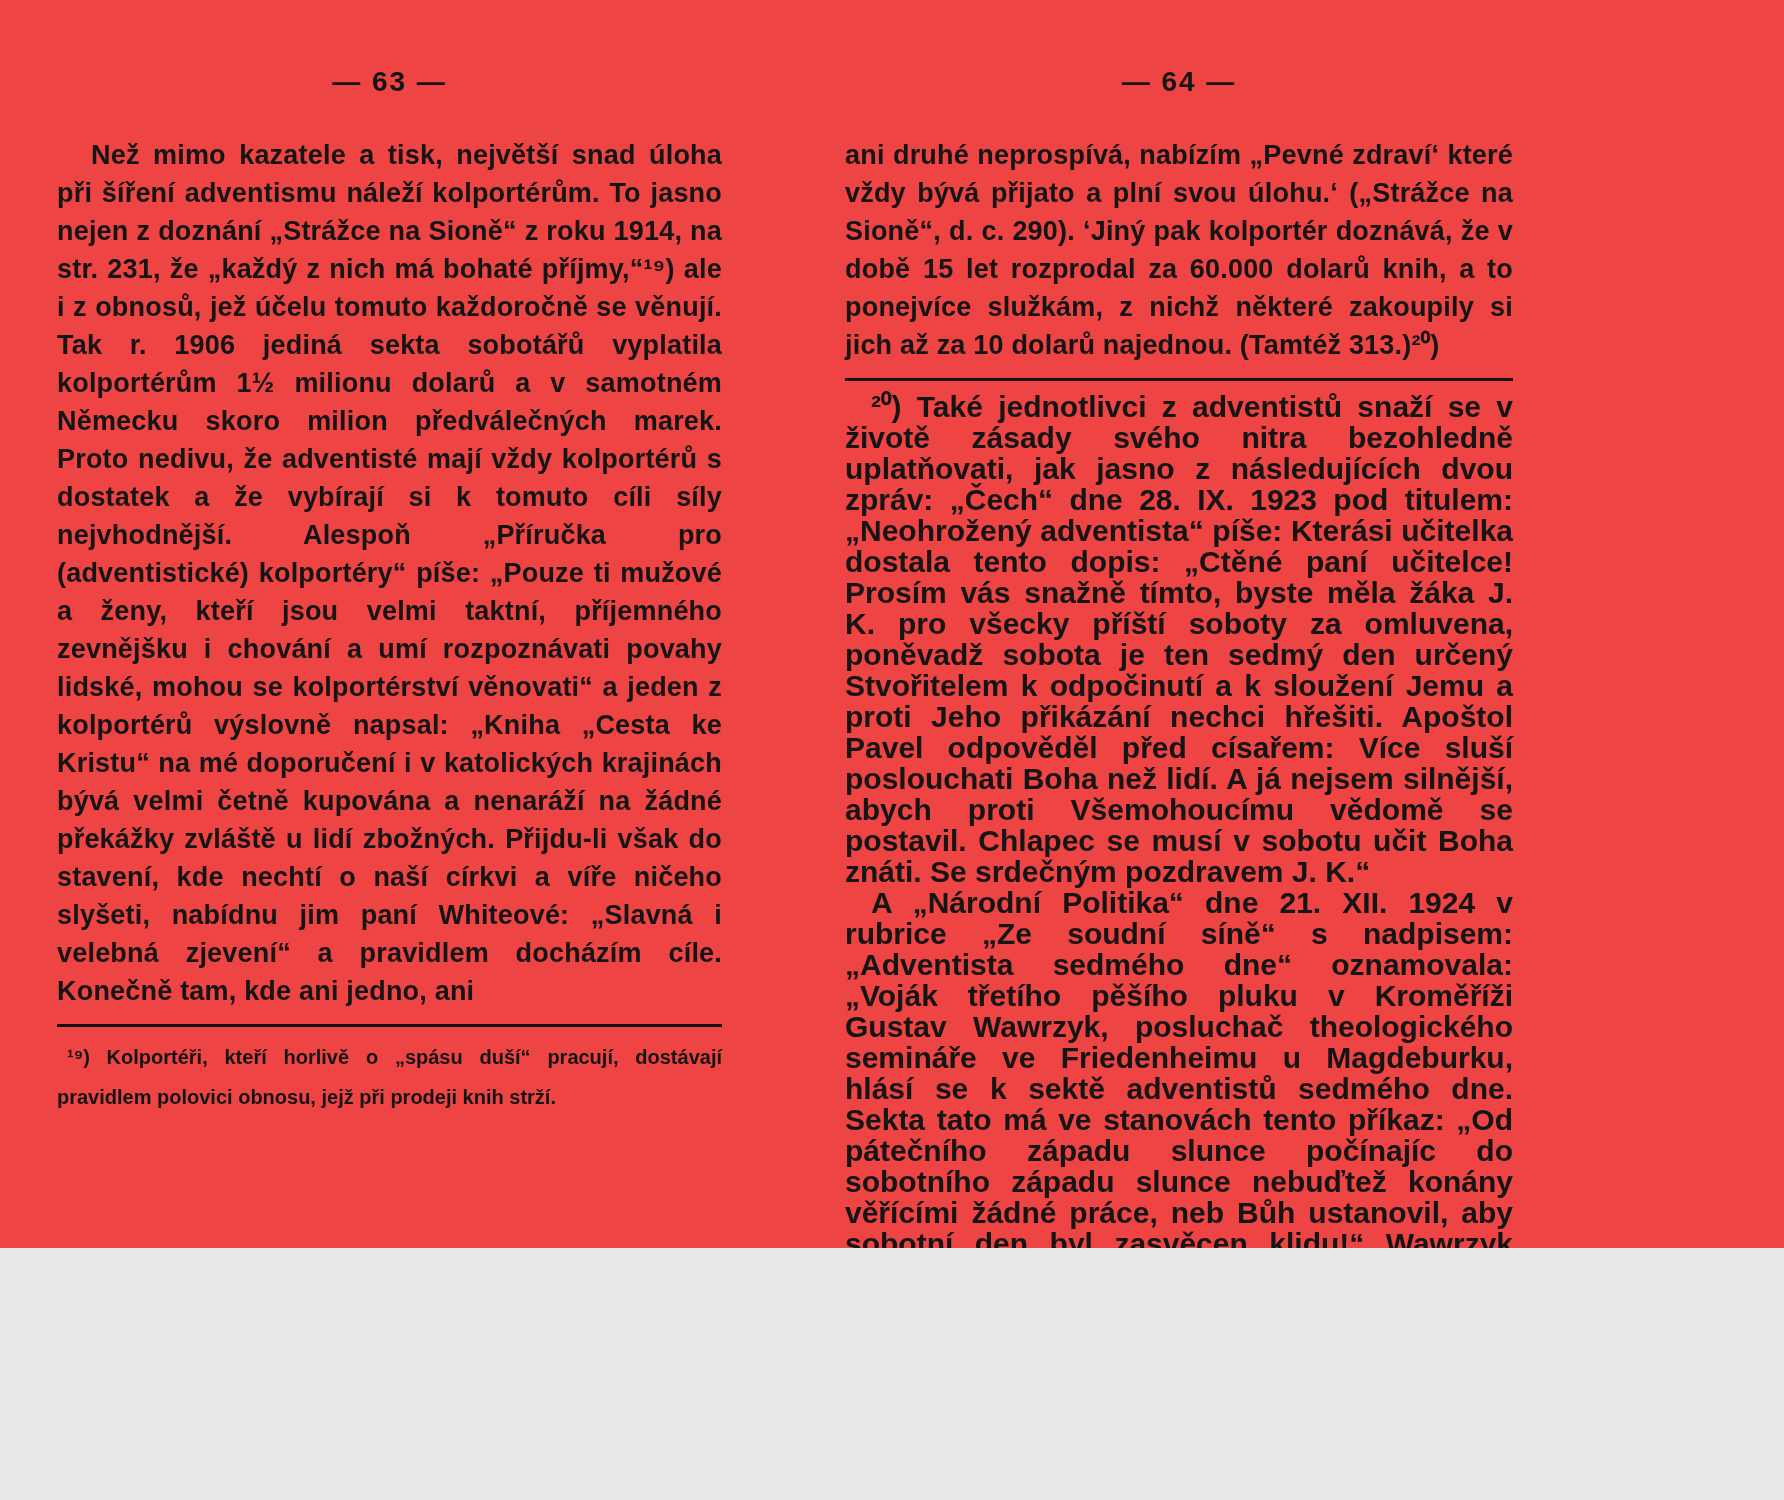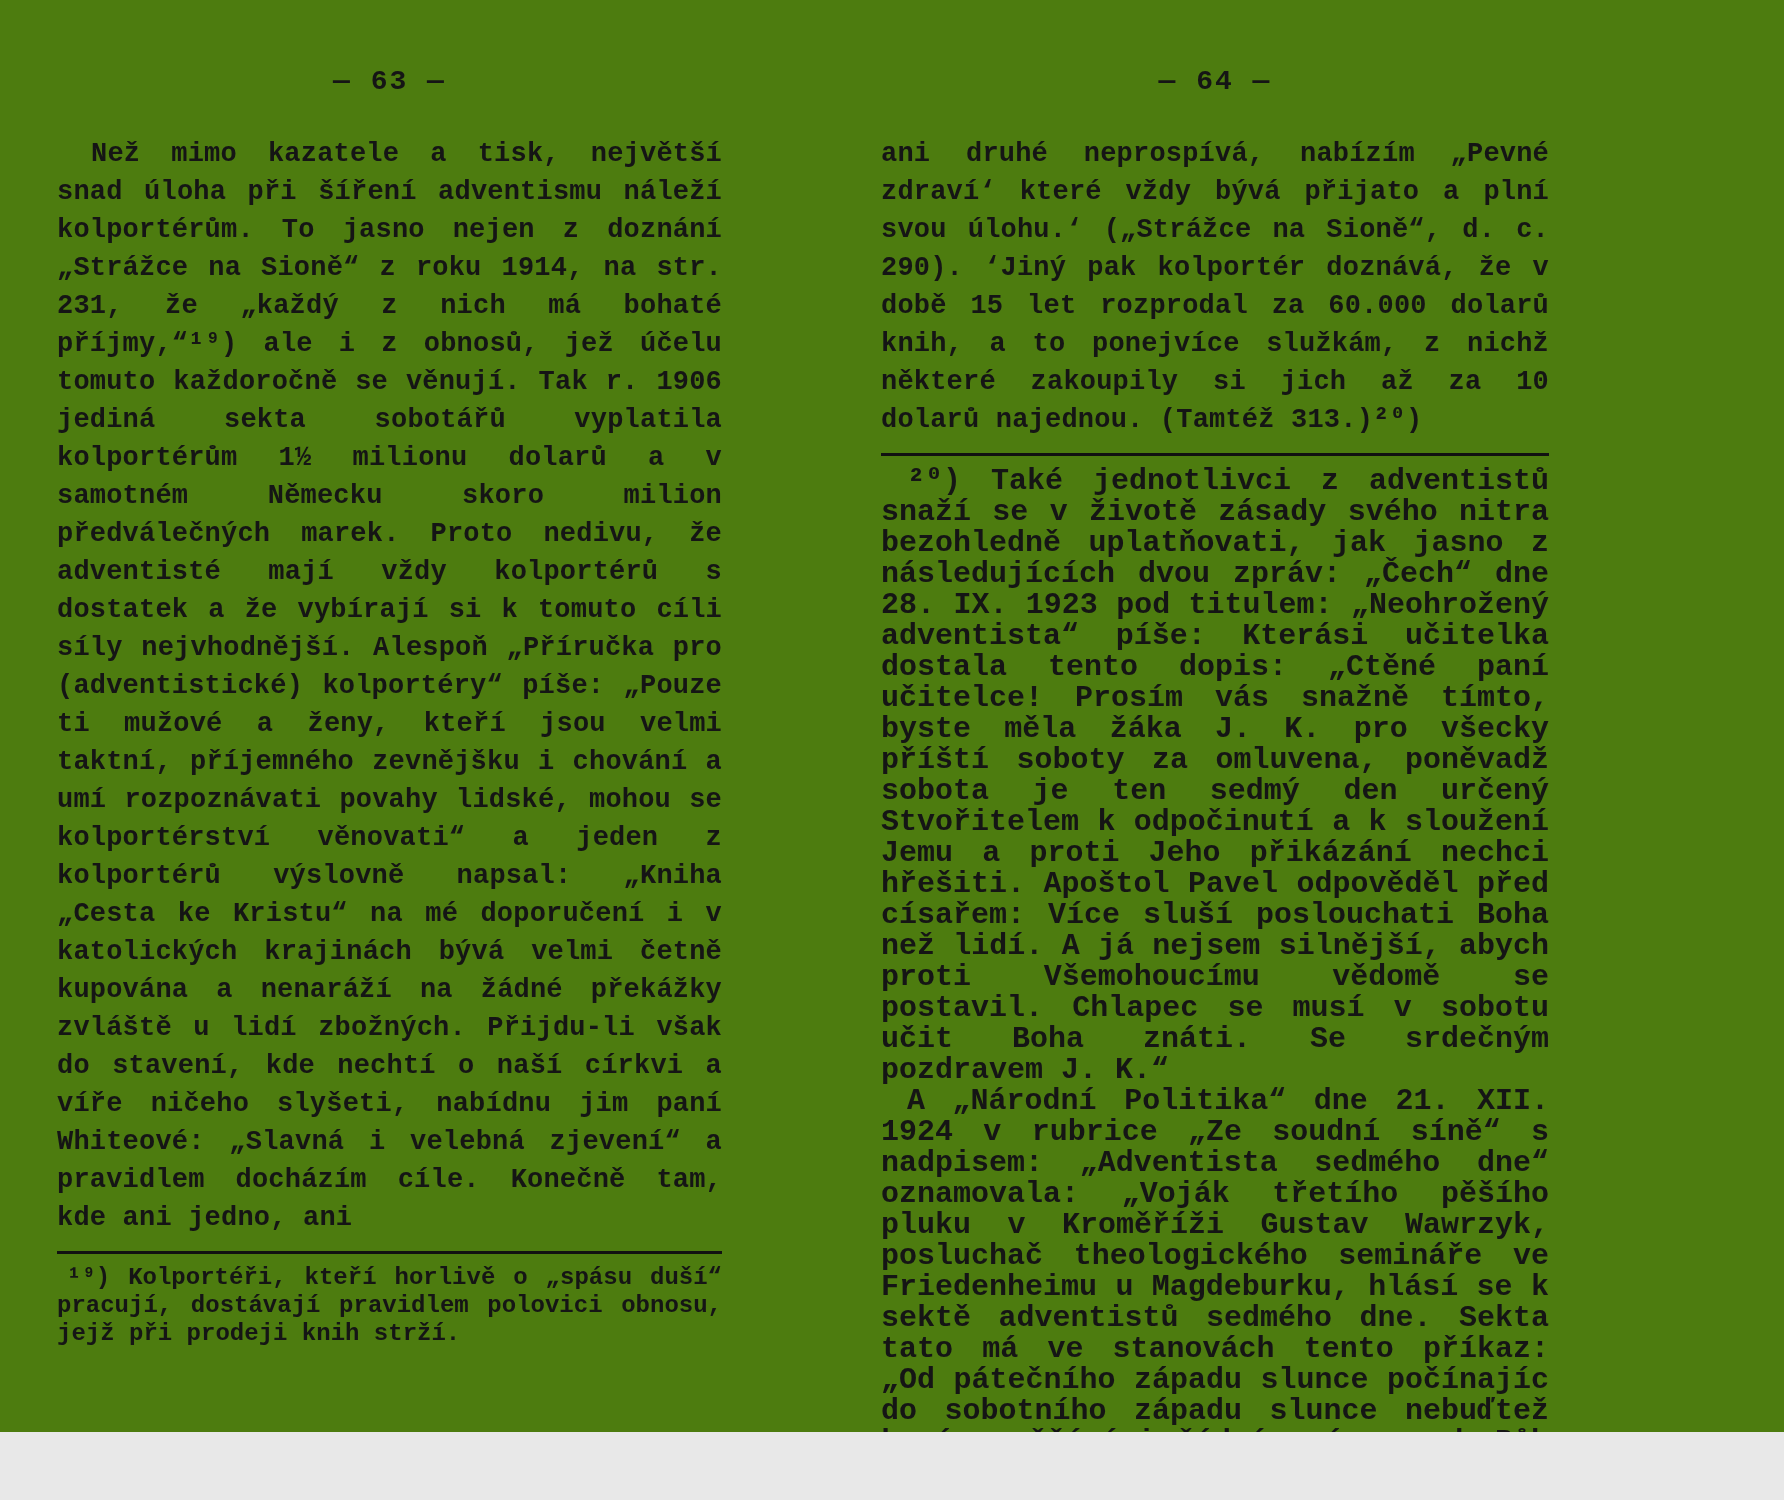--- a/index.html
+++ b/index.html
@@ -3,32 +3,32 @@
 <meta charset="utf-8">
 <style>
   html, body {
     margin: 0;
     padding: 0;
     background: #e8e8e8;
   }
   .spread {
     position: relative;
     width: 1784px;
-    height: 1432px;
-    background: #4d7c0f;
-    font-family: Liberation Mono, monospace;
+    height: 1248px;
+    background: #ef4444;
+    font-family: Liberation Sans, sans-serif;
     color: #151515;
     overflow: hidden;
   }
   .column {
     position: absolute;
     top: 0;
   }
   .col-left  { left: 57px;  width: 665px; }
-  .col-right { left: 845px; width: 668px; margin-left: 36px; }
+  .col-right { left: 845px; width: 668px; }
 
   .page-number {
     margin-top: 66px;
     text-align: center;
     font-size: 28px;
     font-weight: bold;
     letter-spacing: 2px;
   }
 
   .main-text {
@@ -43,22 +43,22 @@
   .p-indent { text-indent: 34px; }
 
   .footnote-rule {
     border: 0;
     border-top: 3px solid #111;
     margin: 14px 0 10px 0;
     width: 100%;
   }
 
   .footnotes-large {
-    font-size: 24px;
-    line-height: 28px;
+    font-size: 20px;
+    line-height: 40px;
     font-weight: bold;
     text-align: justify;
   }
   .footnotes-large p { margin: 0; text-indent: 10px; }
 
   .footnotes-small {
     font-size: 30px;
     line-height: 31px;
     font-weight: bold;
     text-align: justify;

